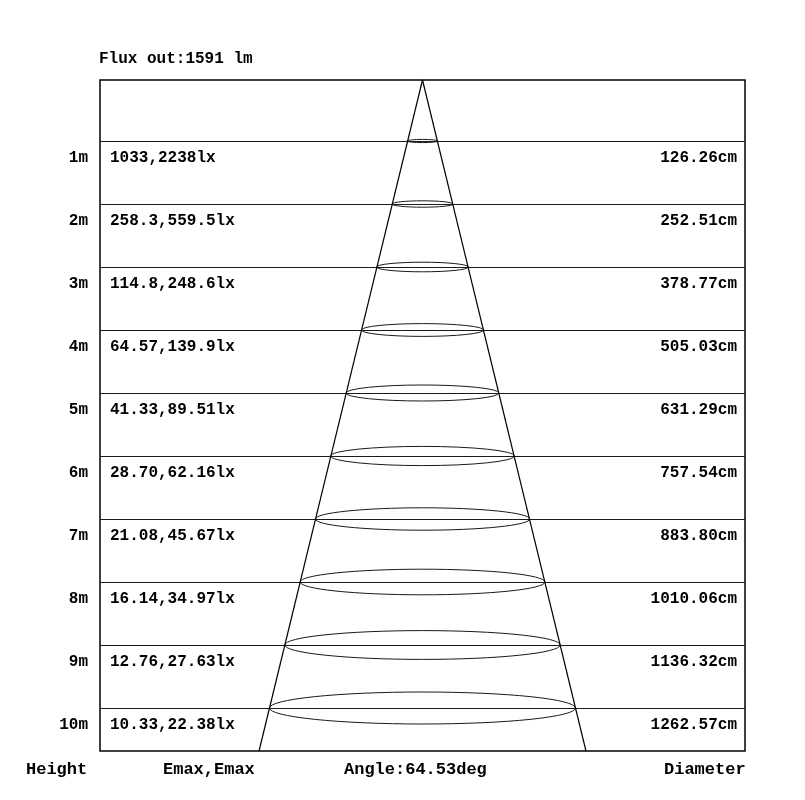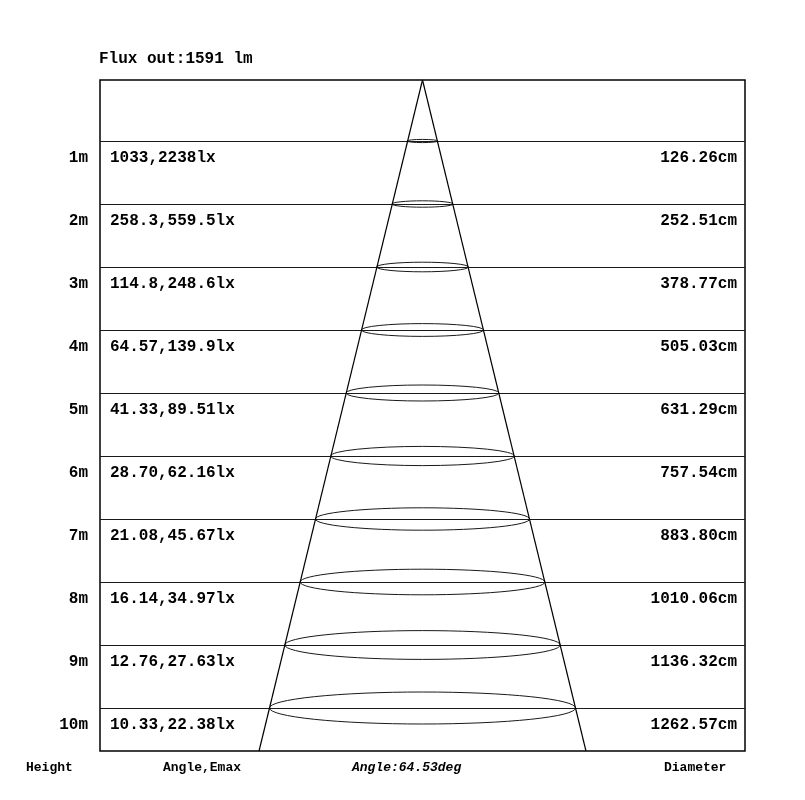--- a/index.html
+++ b/index.html
@@ -17,25 +17,25 @@
     font-size:16px;font-weight:700;letter-spacing:0;
     white-space:pre;
   }
   .chart-svg{position:absolute;left:0;top:0;}
   .chart-svg text{
     font-family:"Liberation Mono","DejaVu Sans Mono",monospace;
     font-size:16px;font-weight:700;fill:#000000;
   }
   .footer-label{
     position:absolute;top:716px;
-    font-size:13px;font-weight:700;white-space:pre;
+    font-size:17px;font-weight:700;white-space:pre;
   }
   .footer-height{left:26px;}
   .footer-eavg{left:163px;}
-  .footer-angle{left:352px;font-style:italic;}
+  .footer-angle{left:344px;}
   .footer-diameter{left:664px;}
   .note{
     position:absolute;left:42px;top:745px;
     font-size:17px;font-weight:700;line-height:26px;
     white-space:pre;
   }
 </style>
 </head>
 <body>
 
@@ -97,21 +97,21 @@
         <text x="110" y="685" text-anchor="start">10.33,22.38lx</text>
         <text x="737" y="685" text-anchor="end">1262.57cm</text>
       </g>
     <g id="beam-layer">
         <line x1="422.5" y1="36" x2="259.02388535031844" y2="707" stroke="#000000" stroke-width="1.2"></line>
         <line x1="422.5" y1="36" x2="585.9761146496816" y2="707" stroke="#000000" stroke-width="1.2"></line>
       </g>
   </svg>
 
   <div class="footer-label footer-height">Height</div>
-  <div class="footer-label footer-eavg">Angle,Emax</div>
+  <div class="footer-label footer-eavg">Emax,Emax</div>
   <div class="footer-label footer-angle">Angle:64.53deg</div>
   <div class="footer-label footer-diameter">Diameter</div>
 
   <div class="note">
     <div class="note-line1">Note:The Curves indicate the illuminated area and the average</div>
     
   </div>
 
 </div>
 

